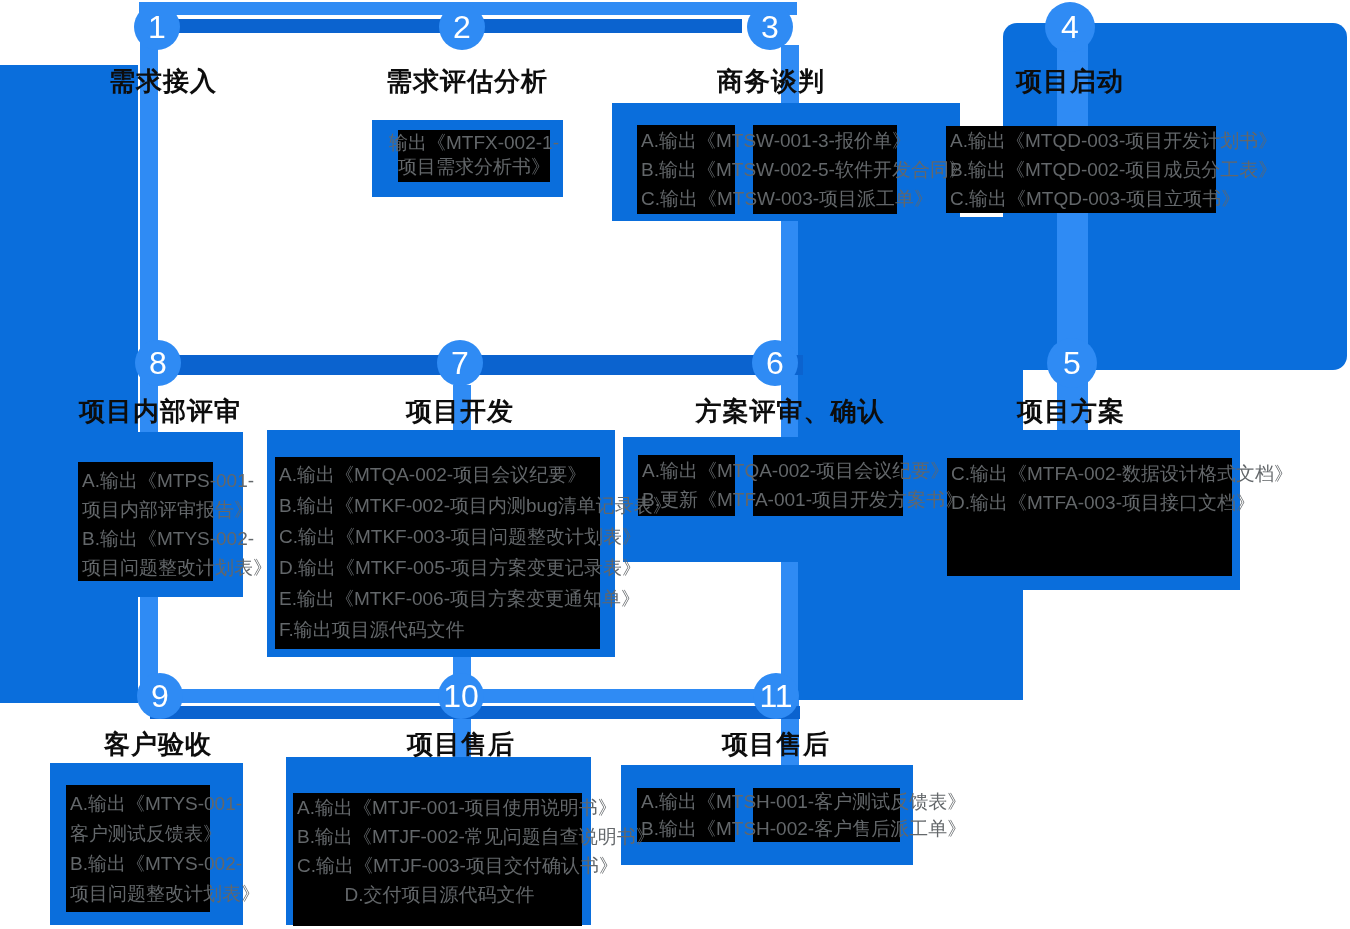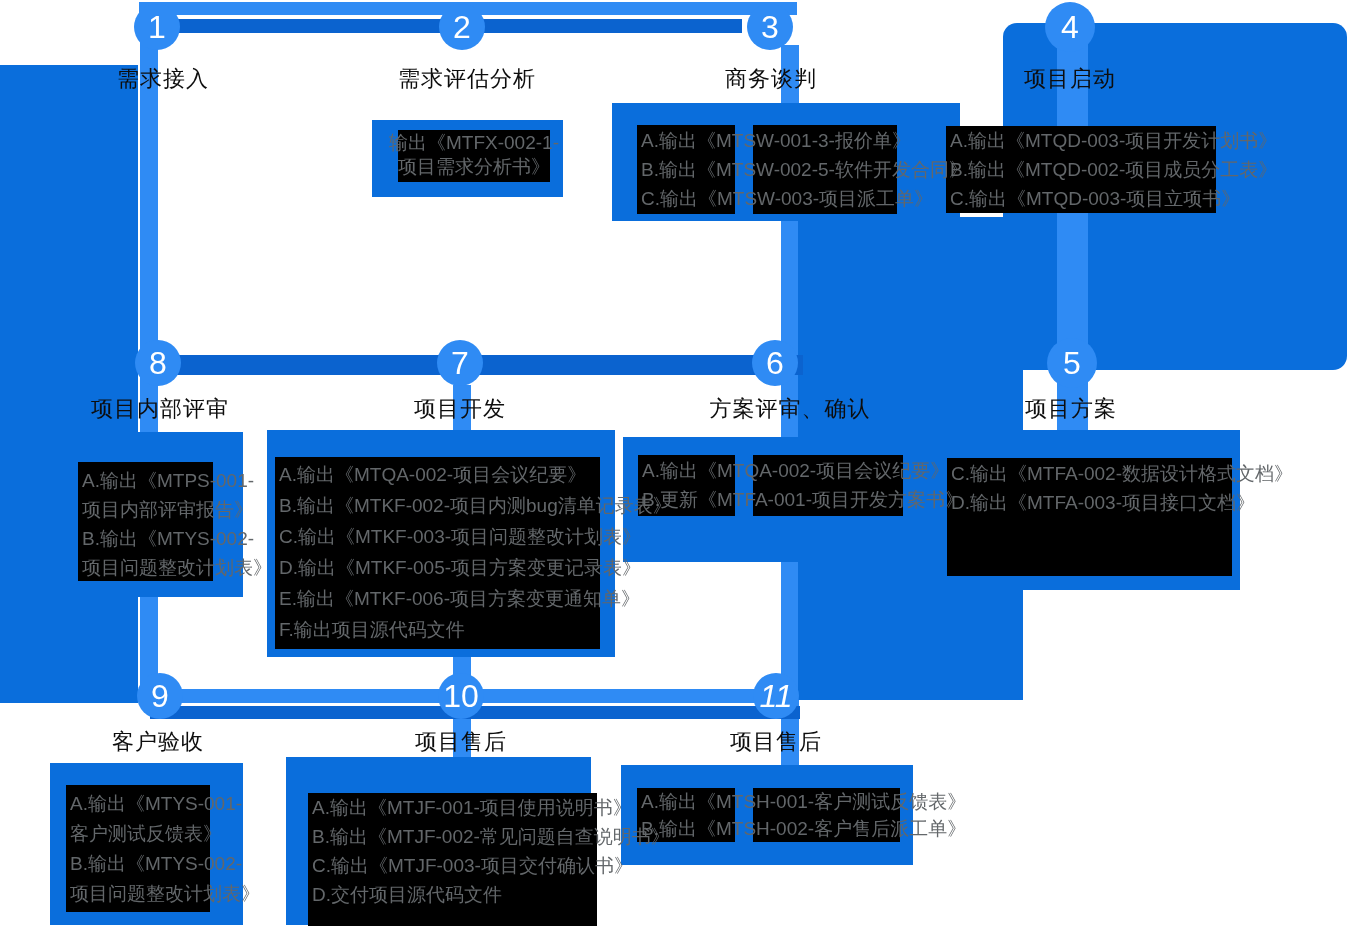--- a/index.html
+++ b/index.html
@@ -16,21 +16,21 @@
   body{background:var(--page-bg);font-family:"Liberation Sans","DejaVu Sans",sans-serif;}
   #stage{position:relative;width:1350px;height:929px;overflow:hidden;background:var(--page-bg);}
   .card{position:absolute;background:var(--card-blue);}
   .strip{position:absolute;background:var(--light-blue);}
   .bar-light{position:absolute;background:var(--light-blue);}
   .bar-dark{position:absolute;background:var(--bar-blue);}
   .circle{position:absolute;background:var(--light-blue);border-radius:50%;
           display:flex;align-items:center;justify-content:center;}
   .circle span{color:var(--number-color);font-size:32px;line-height:1;}
   .title{position:absolute;transform:translateX(-50%);white-space:nowrap;
-         color:var(--title-color);font-size:22px;font-weight:normal;letter-spacing:1px;}
+         color:var(--title-color);font-size:26px;font-weight:bold;letter-spacing:1px;}
   .obox{position:absolute;background:var(--box-bg);font-size:19px;color:var(--box-text);}
   .obox .line{white-space:nowrap;position:relative;z-index:2;padding-left:4px;}
   .obox.center .line{display:flex;justify-content:center;padding-left:0;}
   .gapstripe{position:absolute;top:0;width:18px;height:100%;background:var(--card-blue);z-index:1;}
 </style>
 </head>
 <body>
 
 <div id="stage">
 
@@ -82,21 +82,21 @@
     </div>
   <div class="circle" style="left:135px;top:340px;width:46px;height:46px;">
       <span>8</span>
     </div>
   <div class="circle" style="left:137px;top:673px;width:46px;height:46px;">
       <span>9</span>
     </div>
   <div class="circle" style="left:438px;top:673px;width:46px;height:46px;">
       <span>10</span>
     </div>
-  <div class="circle" style="left:753px;top:673px;width:46px;height:46px;font-style:italic;">
+  <div class="circle" style="left:753px;top:673px;width:46px;height:46px;">
       <span>11</span>
     </div>
 
   <div class="title" style="left:163px;top:64px;">需求接入</div>
   <div class="title" style="left:467px;top:64px;">需求评估分析</div>
   <div class="title" style="left:771px;top:64px;">商务谈判</div>
   <div class="title" style="left:1070px;top:64px;">项目启动</div>
   <div class="title" style="left:1071px;top:394px;">项目方案</div>
   <div class="title" style="left:775px;top:394px;margin-left:15px;">方案评审、确认</div>
   <div class="title" style="left:460px;top:394px;">项目开发</div>
@@ -154,21 +154,21 @@
     <div class="line">项目问题整改计划表》</div>
   </div>
 
   <div class="obox" style="left:66px;top:785px;width:144px;height:123px;line-height:30px;padding-top:4px;">
     <div class="line">A.输出《MTYS-001-</div>
     <div class="line">客户测试反馈表》</div>
     <div class="line">B.输出《MTYS-002-</div>
     <div class="line">项目问题整改计划表》</div>
   </div>
 
-  <div class="obox" style="left:308px;top:793px;width:289px;height:133px;line-height:29px;">
+  <div class="obox" style="left:293px;top:793px;width:289px;height:133px;line-height:29px;text-align:center;">
     <div class="line">A.输出《MTJF-001-项目使用说明书》</div>
     <div class="line">B.输出《MTJF-002-常见问题自查说明书》</div>
     <div class="line">C.输出《MTJF-003-项目交付确认书》</div>
     <div class="line">D.交付项目源代码文件</div>
   </div>
 
   <div class="obox" style="left:637px;top:788px;width:263px;height:54px;line-height:27px;">
     <div class="gapstripe" style="left:98px;"></div>
     <div class="line">A.输出《MTSH-001-客户测试反馈表》</div>
     <div class="line">B.输出《MTSH-002-客户售后派工单》</div>

